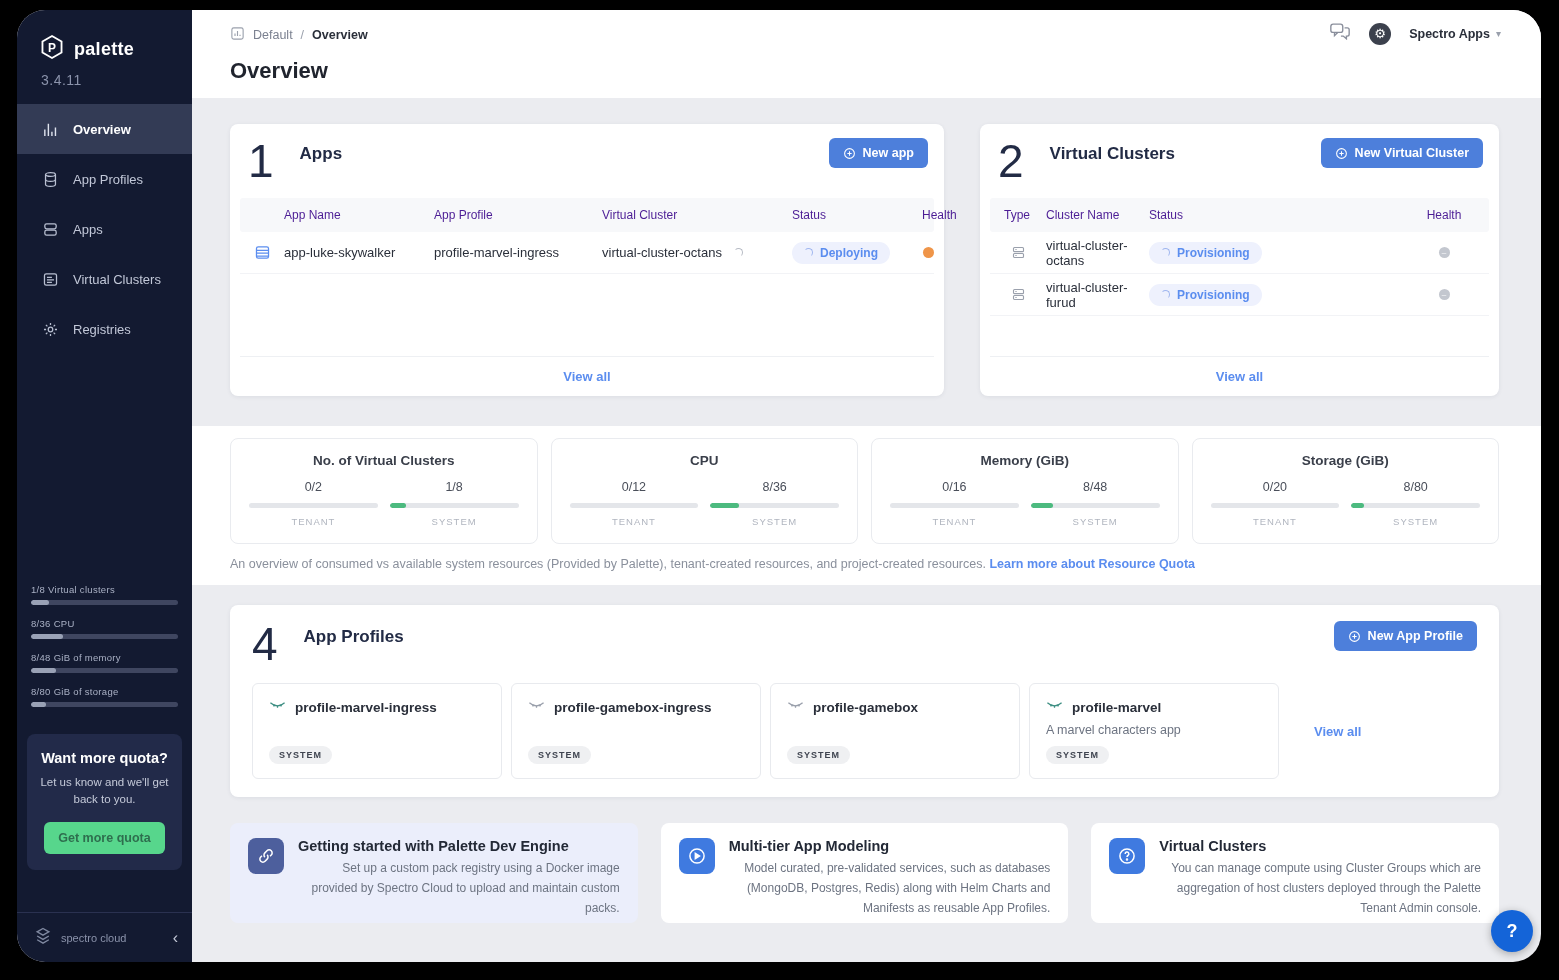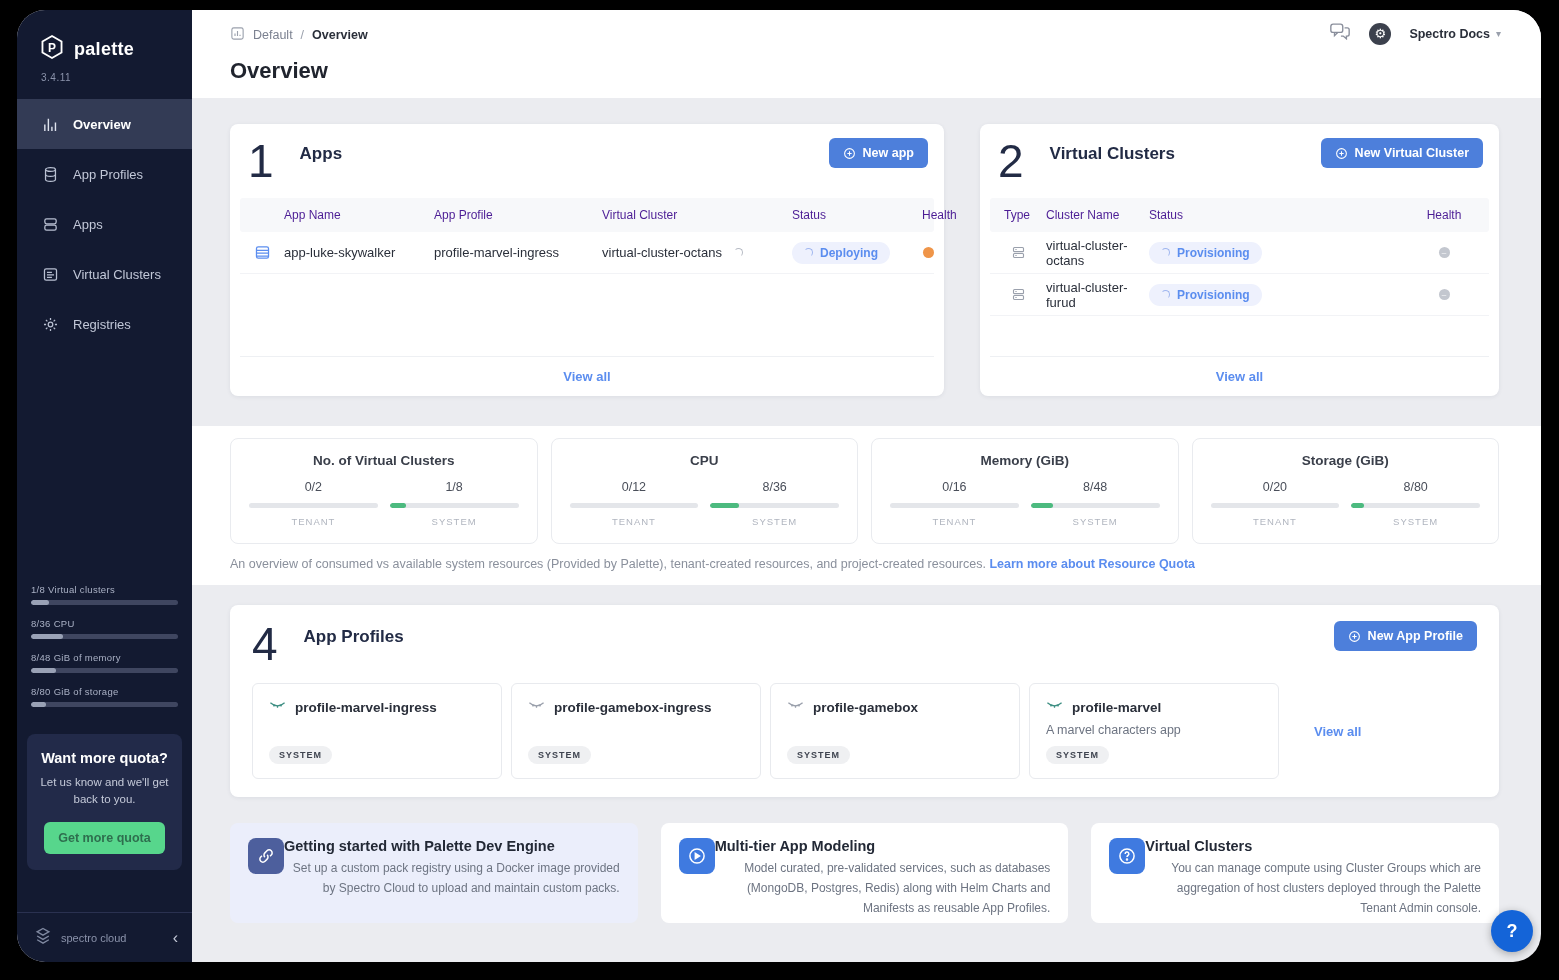--- a/index.html
+++ b/index.html
@@ -3,21 +3,21 @@
 <meta charset="utf-8">
 <style>
   * { box-sizing: border-box; margin: 0; padding: 0; }
   html,body { width:1559px; height:980px; background:#000; font-family:"Liberation Sans","DejaVu Sans",sans-serif; }
   .frame { position:absolute; left:17px; top:10px; width:1524px; height:952px; border-radius:28px; overflow:hidden; display:flex; background:#ebecf0; }
 
   
   .sidebar { width:175px; min-width:175px; background:#131a31; color:#c9cede; display:flex; flex-direction:column; }
   .brand { display:flex; align-items:center; gap:9px; padding:24px 0 6px 22px; }
   .brand-name { color:#fff; font-size:18px; font-weight:700; letter-spacing:.3px; }
-  .version { padding:2px 0 16px 24px; font-size:10px; color:#8b93ab; letter-spacing:.5px; }
+  .version { padding:2px 0 16px 24px; font-size:14px; color:#8b93ab; letter-spacing:.5px; }
   .nav-item { display:flex; align-items:center; gap:14px; height:50px; padding-left:24px; font-size:13px; color:#c2c8d8; cursor:pointer; }
   .nav-item.active { background:#333b55; color:#fff; font-weight:600; }
   .nav-icon { width:18px; display:flex; justify-content:center; color:#b9c0d2; }
   .side-spacer { flex:1; }
   .usage { padding:0 14px 10px 14px; }
   .usage-block { margin-bottom:13px; }
   .usage-label { font-size:9.5px; color:#aab1c5; margin-bottom:5px; letter-spacing:.3px; }
   .usage-track { height:5px; background:#3f4660; border-radius:3px; overflow:hidden; }
   .usage-fill { height:100%; background:#99a1b5; border-radius:3px; }
   .quota-promo { background:#222a49; margin:4px 10px 14px 10px; border-radius:8px; padding:16px 12px; text-align:center; }
@@ -84,21 +84,21 @@
   .profiles-head { display:flex; align-items:flex-start; }
   .profiles-cards { display:flex; gap:9px; margin-top:16px; align-items:stretch; }
   .profile-card { width:250px; border:1px solid #e8eaee; border-radius:6px; padding:14px 16px; height:96px; display:flex; flex-direction:column; cursor:pointer; }
   .profile-name-row { display:flex; align-items:center; gap:9px; font-size:13.5px; font-weight:600; color:#2a2f3a; }
   .profile-desc { font-size:12.5px; color:#6d7482; margin-top:7px; }
   .sys-badge { margin-top:auto; align-self:flex-start; background:#eff0f2; color:#3f4450; font-size:9px; font-weight:700; letter-spacing:1px; border-radius:10px; padding:4px 10px; }
   .profiles-viewall { align-self:center; margin-left:26px; }
 
   
   .info-row { display:flex; gap:23px; padding:26px 42px 0 38px; }
-  .info-card { flex:1; background:#fff; border-radius:8px; padding:15px 18px; display:flex; gap:0; align-items:flex-start; height:100px; }
+  .info-card { flex:1; background:#fff; border-radius:8px; padding:15px 18px; display:flex; gap:14px; align-items:flex-start; height:100px; }
   .info-card.lavender { background:#ebeefb; }
   .info-icon { width:36px; min-width:36px; height:36px; border-radius:8px; display:flex; align-items:center; justify-content:center; color:#fff; }
   .info-icon.indigo { background:#4d5f9d; }
   .info-icon.blue { background:#3f7ae0; }
   .info-title { font-size:14.5px; font-weight:700; color:#232936; margin-bottom:5px; }
   .info-desc { font-size:12px; color:#6d7482; line-height:1.65;text-align:right; }
 
   .help-fab { position:absolute; right:8px; bottom:10px; width:42px; height:42px; border-radius:50%; background:#1464d8; color:#fff; font-size:18px; font-weight:700; display:flex; align-items:center; justify-content:center; box-shadow:0 2px 8px rgba(0,0,0,.3); cursor:pointer; }
 </style>
 </head>
@@ -220,21 +220,21 @@
       <div class="header-right">
         <span>
           <svg width="22" height="19" viewBox="0 0 24 20" fill="none" stroke="#8a8f9c" stroke-width="1.5">
               <rect x="2" y="2" width="13" height="9" rx="2.5"></rect>
               <path d="M6 11v3.5L9.5 11"></path>
               <path d="M17 6h3a2 2 0 0 1 2 2v5a2 2 0 0 1-2 2h-1v3l-3.5-3H13"></path>
             </svg>
         </span>
         <span class="settings-circle">⚙</span>
         <span class="docs">
-          <span>Spectro Docs</span>
+          <span>Spectro Apps</span>
           <span class="chev-down">▾</span>
         </span>
       </div>
       <div class="crumbs">
         <span>
           <svg width="15" height="15" viewBox="0 0 24 24" fill="none" stroke="#9aa0ac" stroke-width="1.8">
               <rect x="3" y="3" width="18" height="18" rx="3"></rect>
               <path d="M8 16v-4M12 16V8M16 16v-2"></path>
             </svg>
         </span>

